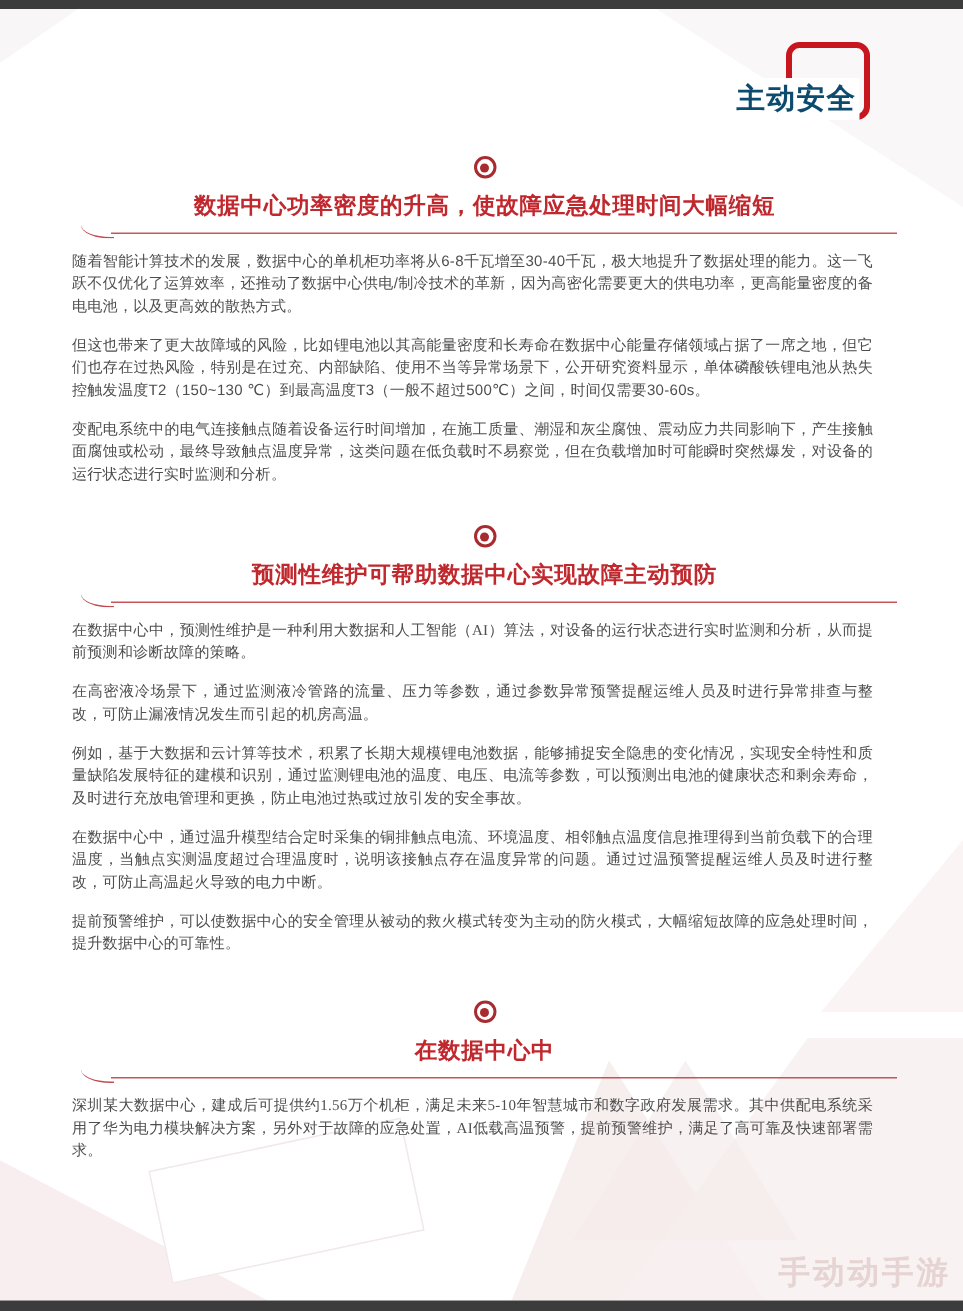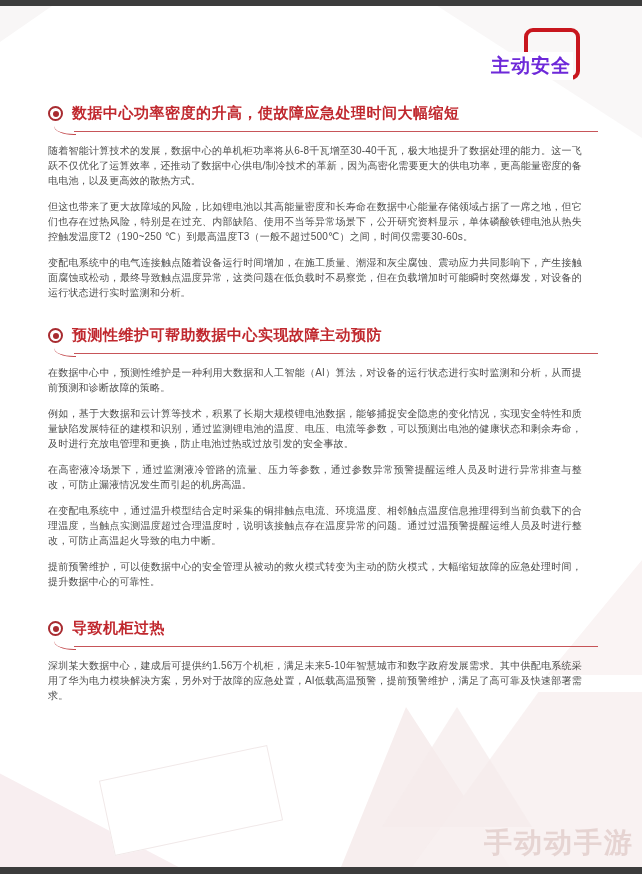--- a/index.html
+++ b/index.html
@@ -33,33 +33,33 @@
   .deco-bb4{position:absolute;right:110px;bottom:40px;width:150px;height:120px;background:#f5ebeb;
     clip-path:polygon(50% 0,100% 100%,0 100%);opacity:.7;}
   .deco-card{position:absolute;left:105px;bottom:28px;width:170px;height:75px;background:#ffffff;
     border:1px solid #f1e9e9;transform:rotate(-12deg);}
 
   
   .logo{position:absolute;top:28px;right:62px;z-index:3;}
   .logo-frame{width:48px;height:44px;border:4px solid #c8161e;border-radius:9px;}
   .logo-text{
     position:absolute;top:24px;right:7px;
-    font-size:19px;font-weight:bold;color:#6d28d9;
+    font-size:19px;font-weight:bold;color:#0c4a6e;
     background:#ffffff;padding:1px 2px;white-space:nowrap;letter-spacing:1px;
   }
 
   
   .content{position:relative;z-index:2;padding:104px 44px 0 48px;}
   .section{margin:0;}
-  .section + .section{margin-top:26px;}
+  .section + .section{margin-top:26px;font-family:Liberation Serif, serif;}
   .section.last{margin-top:30px;}
 
   .section-header{
     position:relative;display:flex;align-items:center;gap:9px;
-    padding-bottom:11px;margin-bottom:9px;
+    padding-bottom:11px;margin-bottom:9px;flex-direction:column;
   }
   .section-header::after{
     content:'';position:absolute;left:26px;right:0;bottom:2px;
     border-bottom:1px solid rgba(185,42,47,.8);
   }
   .section-header::before{
     content:'';position:absolute;left:6px;bottom:-1px;width:22px;height:9px;
     border-bottom:1.5px solid rgba(185,42,47,.85);
     border-radius:0 0 0 90%;
   }
@@ -79,21 +79,21 @@
     margin:0 16px 11px 0;
     font-size:10px;line-height:15px;color:#4e4e4e;
     text-align:justify;text-justify:inter-ideograph;
     letter-spacing:.2px;
   }
   .para:last-child{margin-bottom:0;}
 
   
   .watermark{
     position:absolute;right:8px;bottom:12px;z-index:4;
-    font-size:28px;font-weight:bold;color:#e6d4d2;letter-spacing:2px;
+    font-size:21px;font-weight:bold;color:#e6d4d2;letter-spacing:2px;
   }
 </style>
 </head>
 <body>
 
 <div class="edge-strip top"></div>
 <div class="edge-strip bottom"></div>
 
 <div class="deco deco-topleft"></div>
 <div class="deco deco-topright"></div>
@@ -112,39 +112,39 @@
 </div>
 
 <div class="content">
 
   <div class="section">
     <div class="section-header">
       <span class="bullseye"></span>
       <h2 class="section-title">数据中心功率密度的升高，使故障应急处理时间大幅缩短</h2>
     </div>
     <p class="para">随着智能计算技术的发展，数据中心的单机柜功率将从6-8千瓦增至30-40千瓦，极大地提升了数据处理的能力。这一飞跃不仅优化了运算效率，还推动了数据中心供电/制冷技术的革新，因为高密化需要更大的供电功率，更高能量密度的备电电池，以及更高效的散热方式。</p>
-    <p class="para">但这也带来了更大故障域的风险，比如锂电池以其高能量密度和长寿命在数据中心能量存储领域占据了一席之地，但它们也存在过热风险，特别是在过充、内部缺陷、使用不当等异常场景下，公开研究资料显示，单体磷酸铁锂电池从热失控触发温度T2（190~250 ℃）到最高温度T3（一般不超过500℃）之间，时间仅需要30-60s。</p>
+    <p class="para">但这也带来了更大故障域的风险，比如锂电池以其高能量密度和长寿命在数据中心能量存储领域占据了一席之地，但它们也存在过热风险，特别是在过充、内部缺陷、使用不当等异常场景下，公开研究资料显示，单体磷酸铁锂电池从热失控触发温度T2（150~130 ℃）到最高温度T3（一般不超过500℃）之间，时间仅需要30-60s。</p>
     <p class="para">变配电系统中的电气连接触点随着设备运行时间增加，在施工质量、潮湿和灰尘腐蚀、震动应力共同影响下，产生接触面腐蚀或松动，最终导致触点温度异常，这类问题在低负载时不易察觉，但在负载增加时可能瞬时突然爆发，对设备的运行状态进行实时监测和分析。</p>
   </div>
 
   <div class="section">
     <div class="section-header">
       <span class="bullseye"></span>
       <h2 class="section-title">预测性维护可帮助数据中心实现故障主动预防</h2>
     </div>
     <p class="para">在数据中心中，预测性维护是一种利用大数据和人工智能（AI）算法，对设备的运行状态进行实时监测和分析，从而提前预测和诊断故障的策略。</p>
+    <p class="para">在高密液冷场景下，通过监测液冷管路的流量、压力等参数，通过参数异常预警提醒运维人员及时进行异常排查与整改，可防止漏液情况发生而引起的机房高温。</p>
     <p class="para">例如，基于大数据和云计算等技术，积累了长期大规模锂电池数据，能够捕捉安全隐患的变化情况，实现安全特性和质量缺陷发展特征的建模和识别，通过监测锂电池的温度、电压、电流等参数，可以预测出电池的健康状态和剩余寿命，及时进行充放电管理和更换，防止电池过热或过放引发的安全事故。</p>
-    <p class="para">在高密液冷场景下，通过监测液冷管路的流量、压力等参数，通过参数异常预警提醒运维人员及时进行异常排查与整改，可防止漏液情况发生而引起的机房高温。</p>
-    <p class="para">在变配电系统中，通过温升模型结合定时采集的铜排触点电流、环境温度、相邻触点温度信息推理得到当前负载下的合理温度，当触点实测温度超过合理温度时，说明该接触点存在温度异常的问题。通过过温预警提醒运维人员及时进行整改，可防止高温起火导致的电力中断。</p>
+    <p class="para">在数据中心中，通过温升模型结合定时采集的铜排触点电流、环境温度、相邻触点温度信息推理得到当前负载下的合理温度，当触点实测温度超过合理温度时，说明该接触点存在温度异常的问题。通过过温预警提醒运维人员及时进行整改，可防止高温起火导致的电力中断。</p>
     <p class="para">提前预警维护，可以使数据中心的安全管理从被动的救火模式转变为主动的防火模式，大幅缩短故障的应急处理时间，提升数据中心的可靠性。</p>
   </div>
 
   <div class="section last">
     <div class="section-header">
       <span class="bullseye"></span>
-      <h2 class="section-title">导致机柜过热</h2>
+      <h2 class="section-title">在数据中心中</h2>
     </div>
     <p class="para">深圳某大数据中心，建成后可提供约1.56万个机柜，满足未来5-10年智慧城市和数字政府发展需求。其中供配电系统采用了华为电力模块解决方案，另外对于故障的应急处置，AI低载高温预警，提前预警维护，满足了高可靠及快速部署需求。</p>
   </div>
 
 </div>
 
 <div class="watermark">手动动手游</div>
 
 </body></html>

